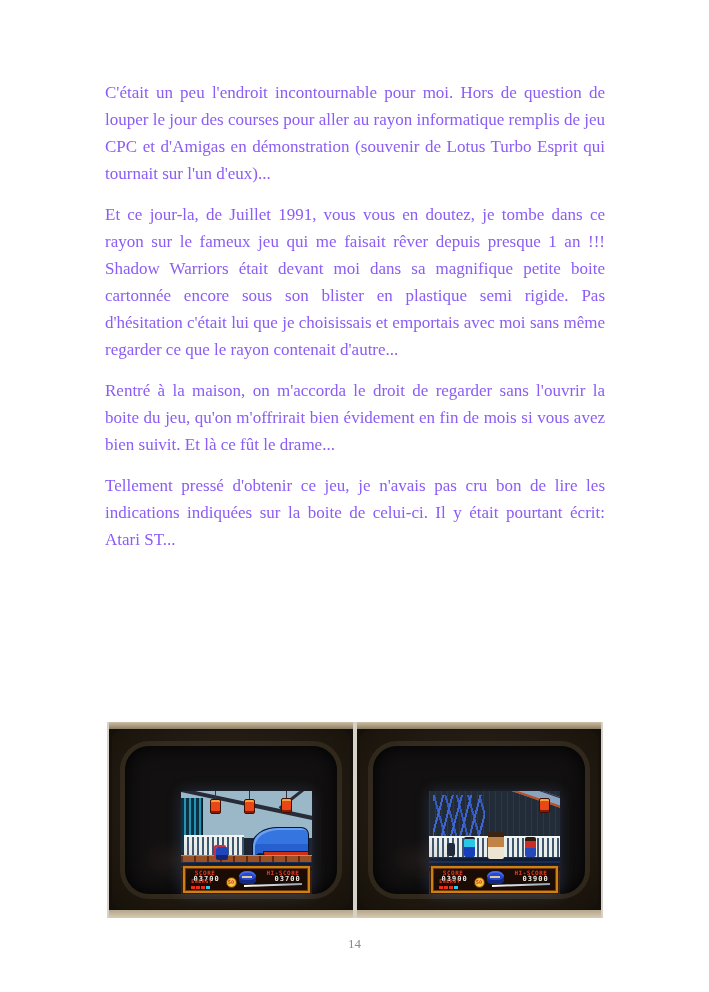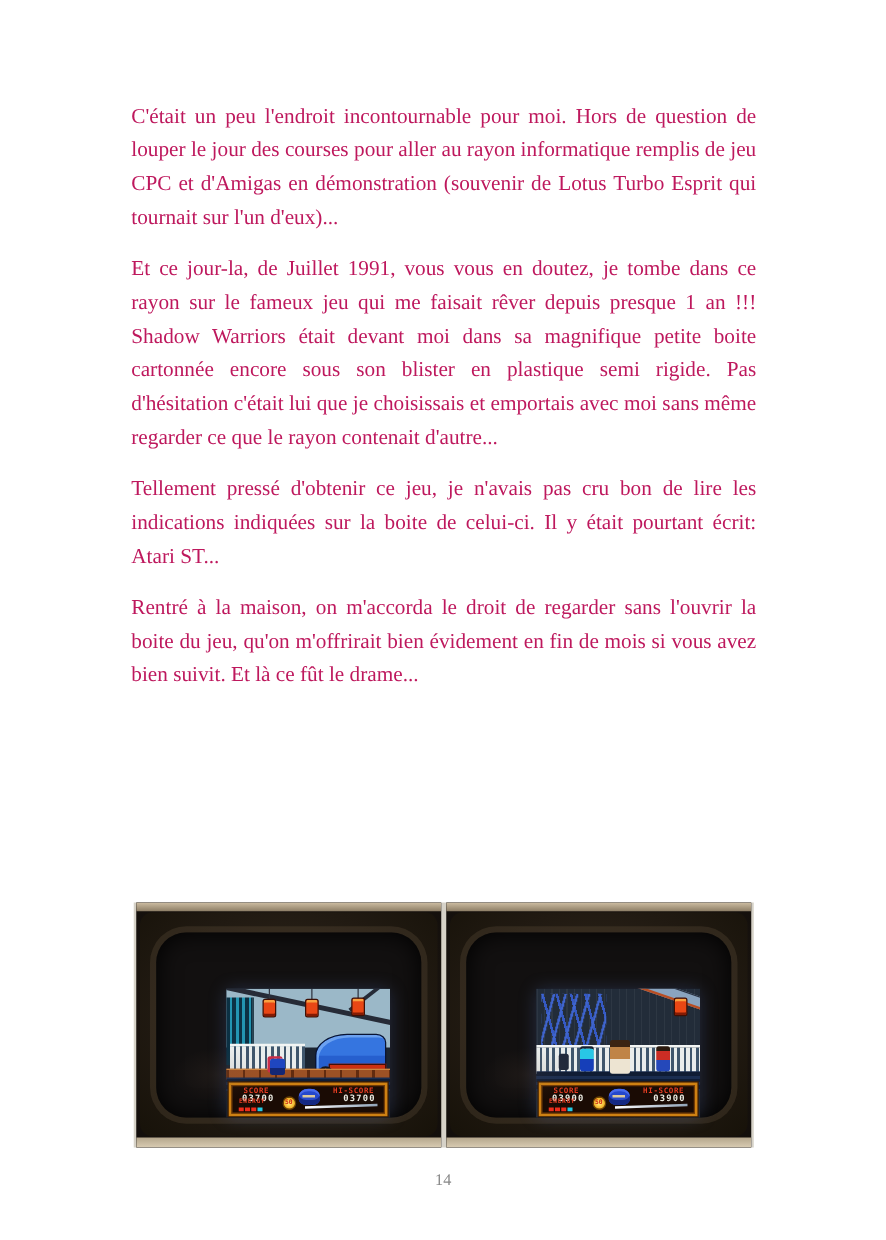--- a/index.html
+++ b/index.html
@@ -3,21 +3,21 @@
 <meta charset="utf-8">
 <style>
   html,body{margin:0;padding:0;}
   body{
     width:709px;height:992px;position:relative;background:#ffffff;
     font-family:"Liberation Serif","DejaVu Serif",serif;overflow:hidden;
   }
   
   .textcol{
     position:absolute;left:105px;top:79px;width:500px;
-    font-size:17px;line-height:27px;color:#be185d;text-align:justify;
+    font-size:17px;line-height:27px;color:#8b5cf6;text-align:justify;
   }
   .textcol p{margin:0 0 14px 0;}
   
   .figure{
     position:absolute;left:107px;top:722px;width:496px;height:196px;
     background:#d6d2c8;display:flex;gap:4px;padding:0 2px;box-sizing:border-box;
   }
   .photo{
     position:relative;flex:1 1 0;height:196px;overflow:hidden;
     background:radial-gradient(ellipse at 50% 46%, #2c241a 0%, #1b1510 55%, #120e0b 100%);
@@ -120,22 +120,22 @@
   
   .pagenum{position:absolute;left:0;top:936px;width:709px;text-align:center;
     font-size:13px;color:#8a8a8a;}
 </style>
 </head>
 <body>
 
 <div class="textcol">
   <p>C'était un peu l'endroit incontournable pour moi. Hors de question de louper le jour des courses pour aller au rayon informatique remplis de jeu CPC et d'Amigas en démonstration (souvenir de Lotus Turbo Esprit qui tournait sur l'un d'eux)...</p>
   <p>Et ce jour-la, de Juillet 1991, vous vous en doutez, je tombe dans ce rayon sur le fameux jeu qui me faisait rêver depuis presque 1 an !!! Shadow Warriors était devant moi dans sa magnifique petite boite cartonnée encore sous son blister en plastique semi rigide. Pas d'hésitation c'était lui que je choisissais et emportais avec moi sans même regarder ce que le rayon contenait d'autre...</p>
+  <p>Rentré à la maison, on m'accorda le droit de regarder sans l'ouvrir la boite du jeu, qu'on m'offrirait bien évidement en fin de mois si vous avez bien suivit. Et là ce fût le drame...</p>
   <p>Tellement pressé d'obtenir ce jeu, je n'avais pas cru bon de lire les indications indiquées sur la boite de celui-ci. Il y était pourtant écrit: Atari ST...</p>
-  <p>Rentré à la maison, on m'accorda le droit de regarder sans l'ouvrir la boite du jeu, qu'on m'offrirait bien évidement en fin de mois si vous avez bien suivit. Et là ce fût le drame...</p>
 </div>
 
 <div class="figure">
 
   <div class="photo">
     <div class="cabinet"></div>
     <div class="tv-top"></div>
     <div class="tv-bottom"></div>
     <div class="screen">
       <div class="game">

